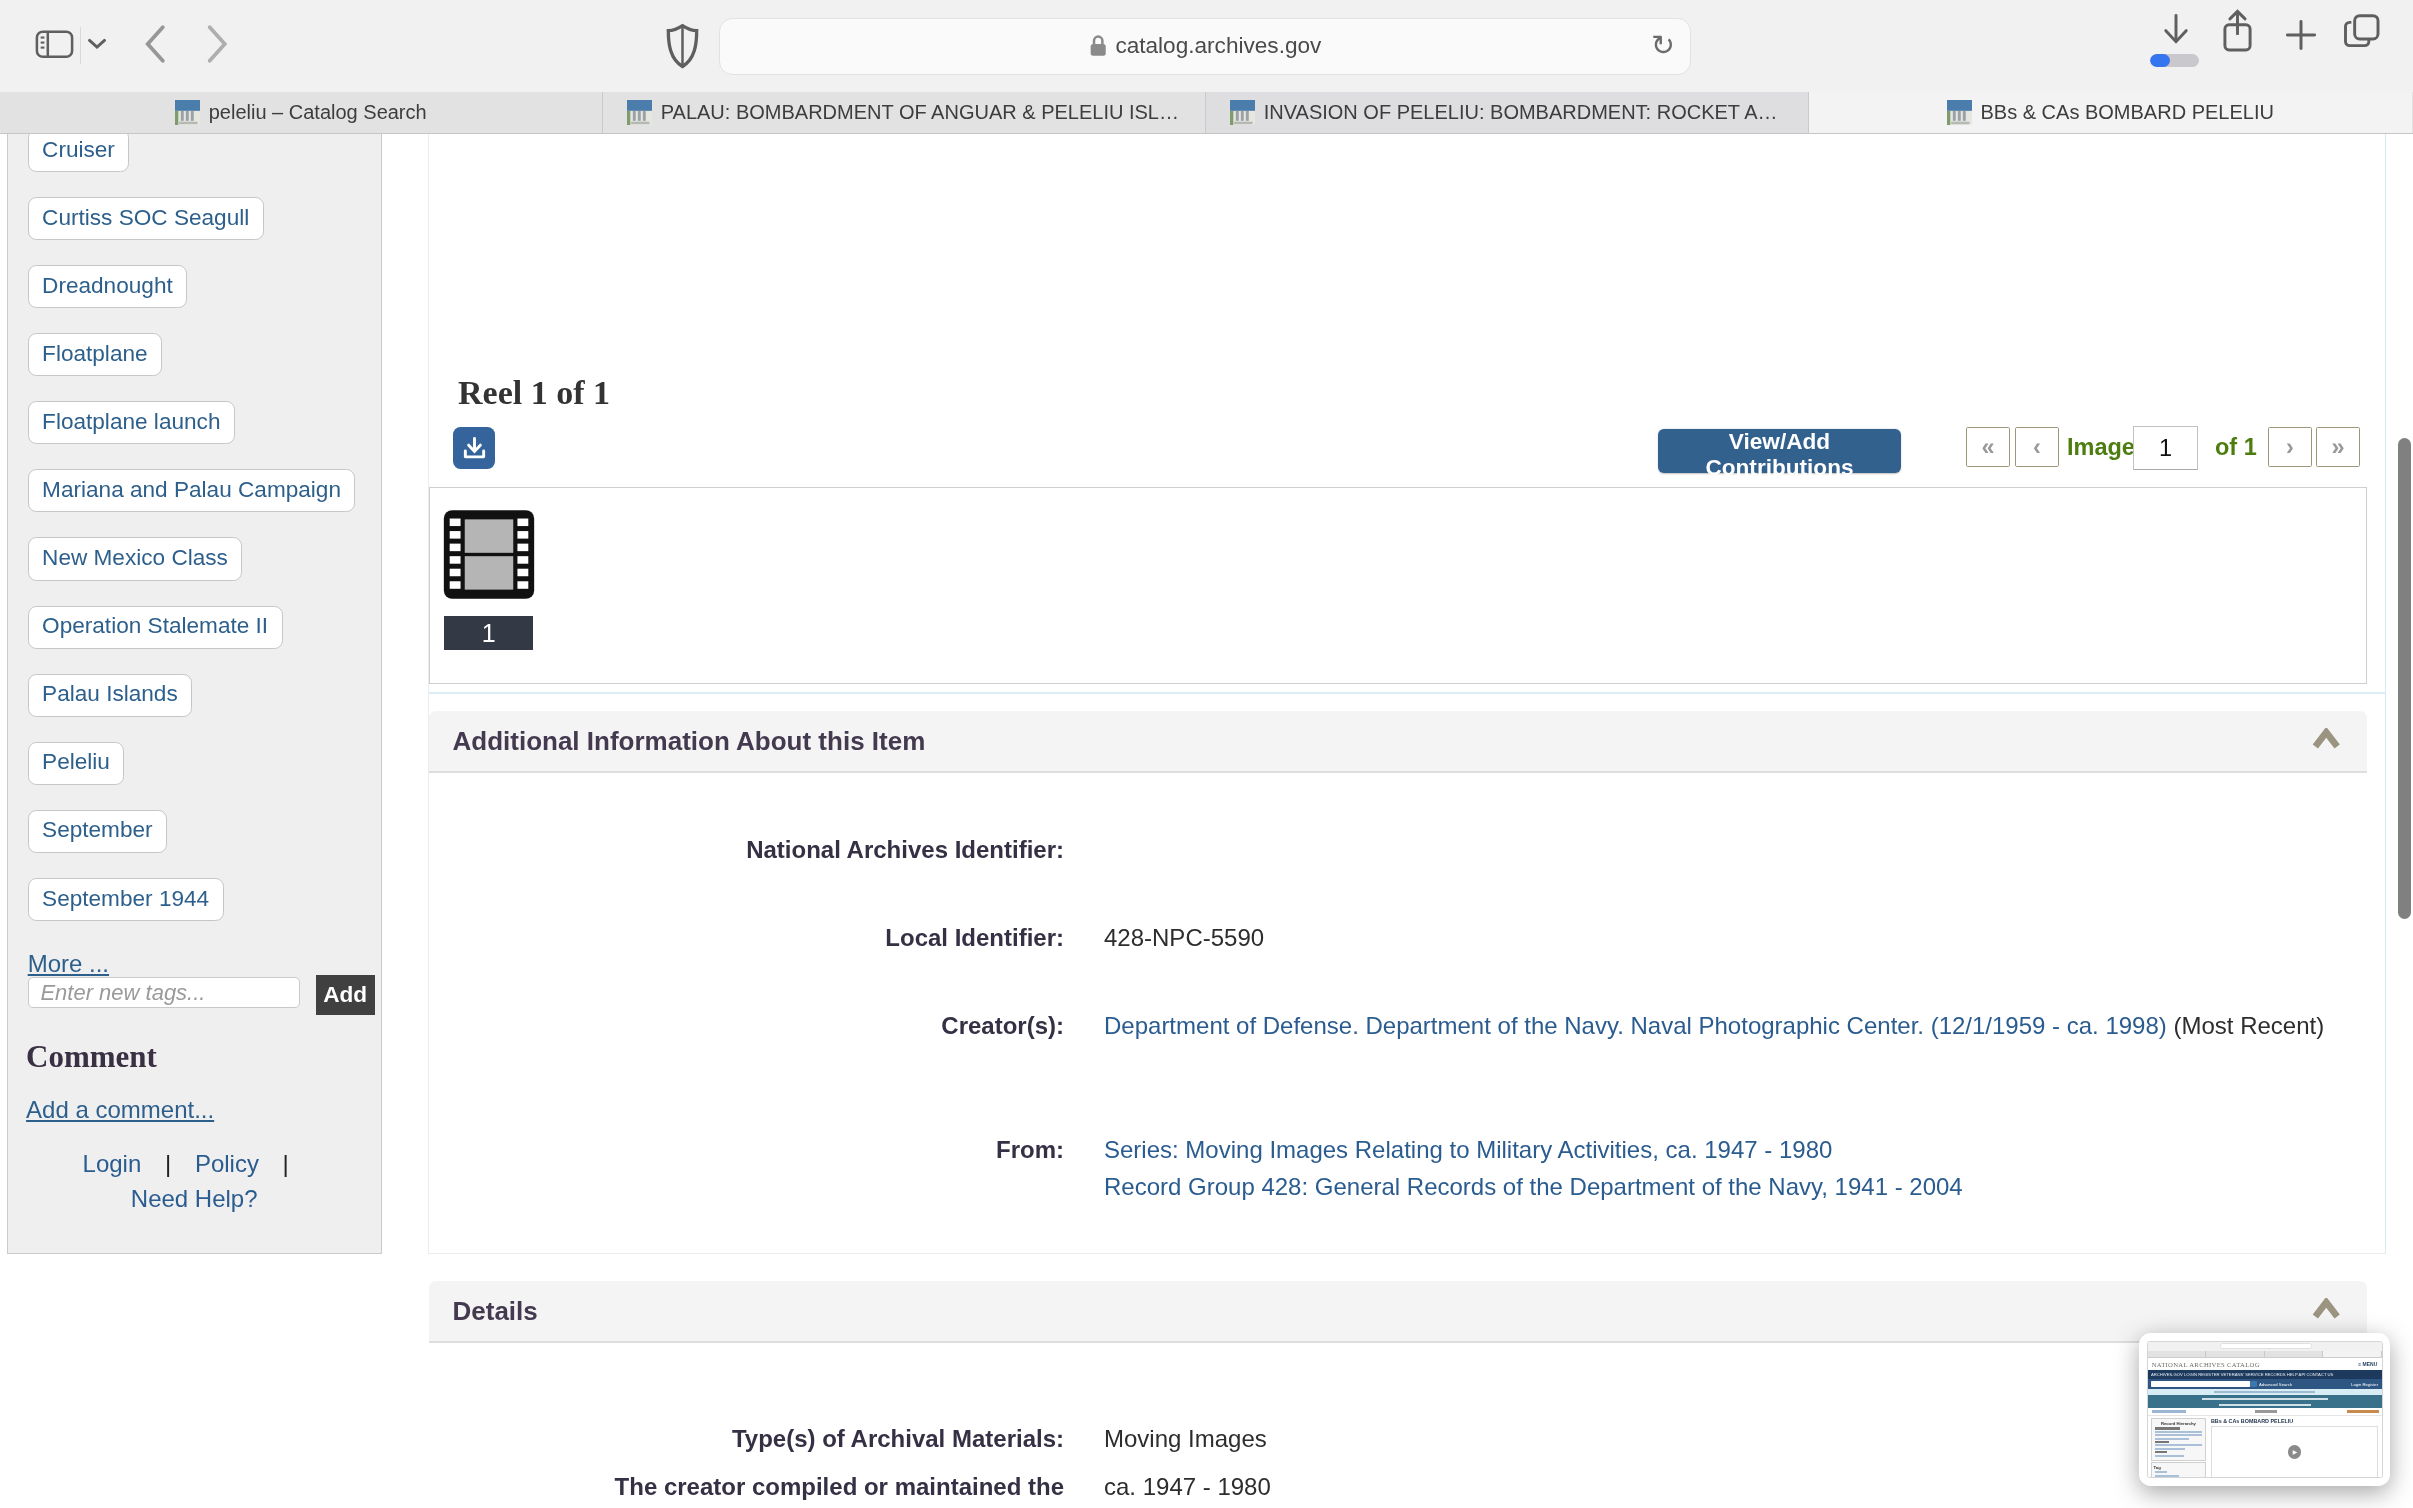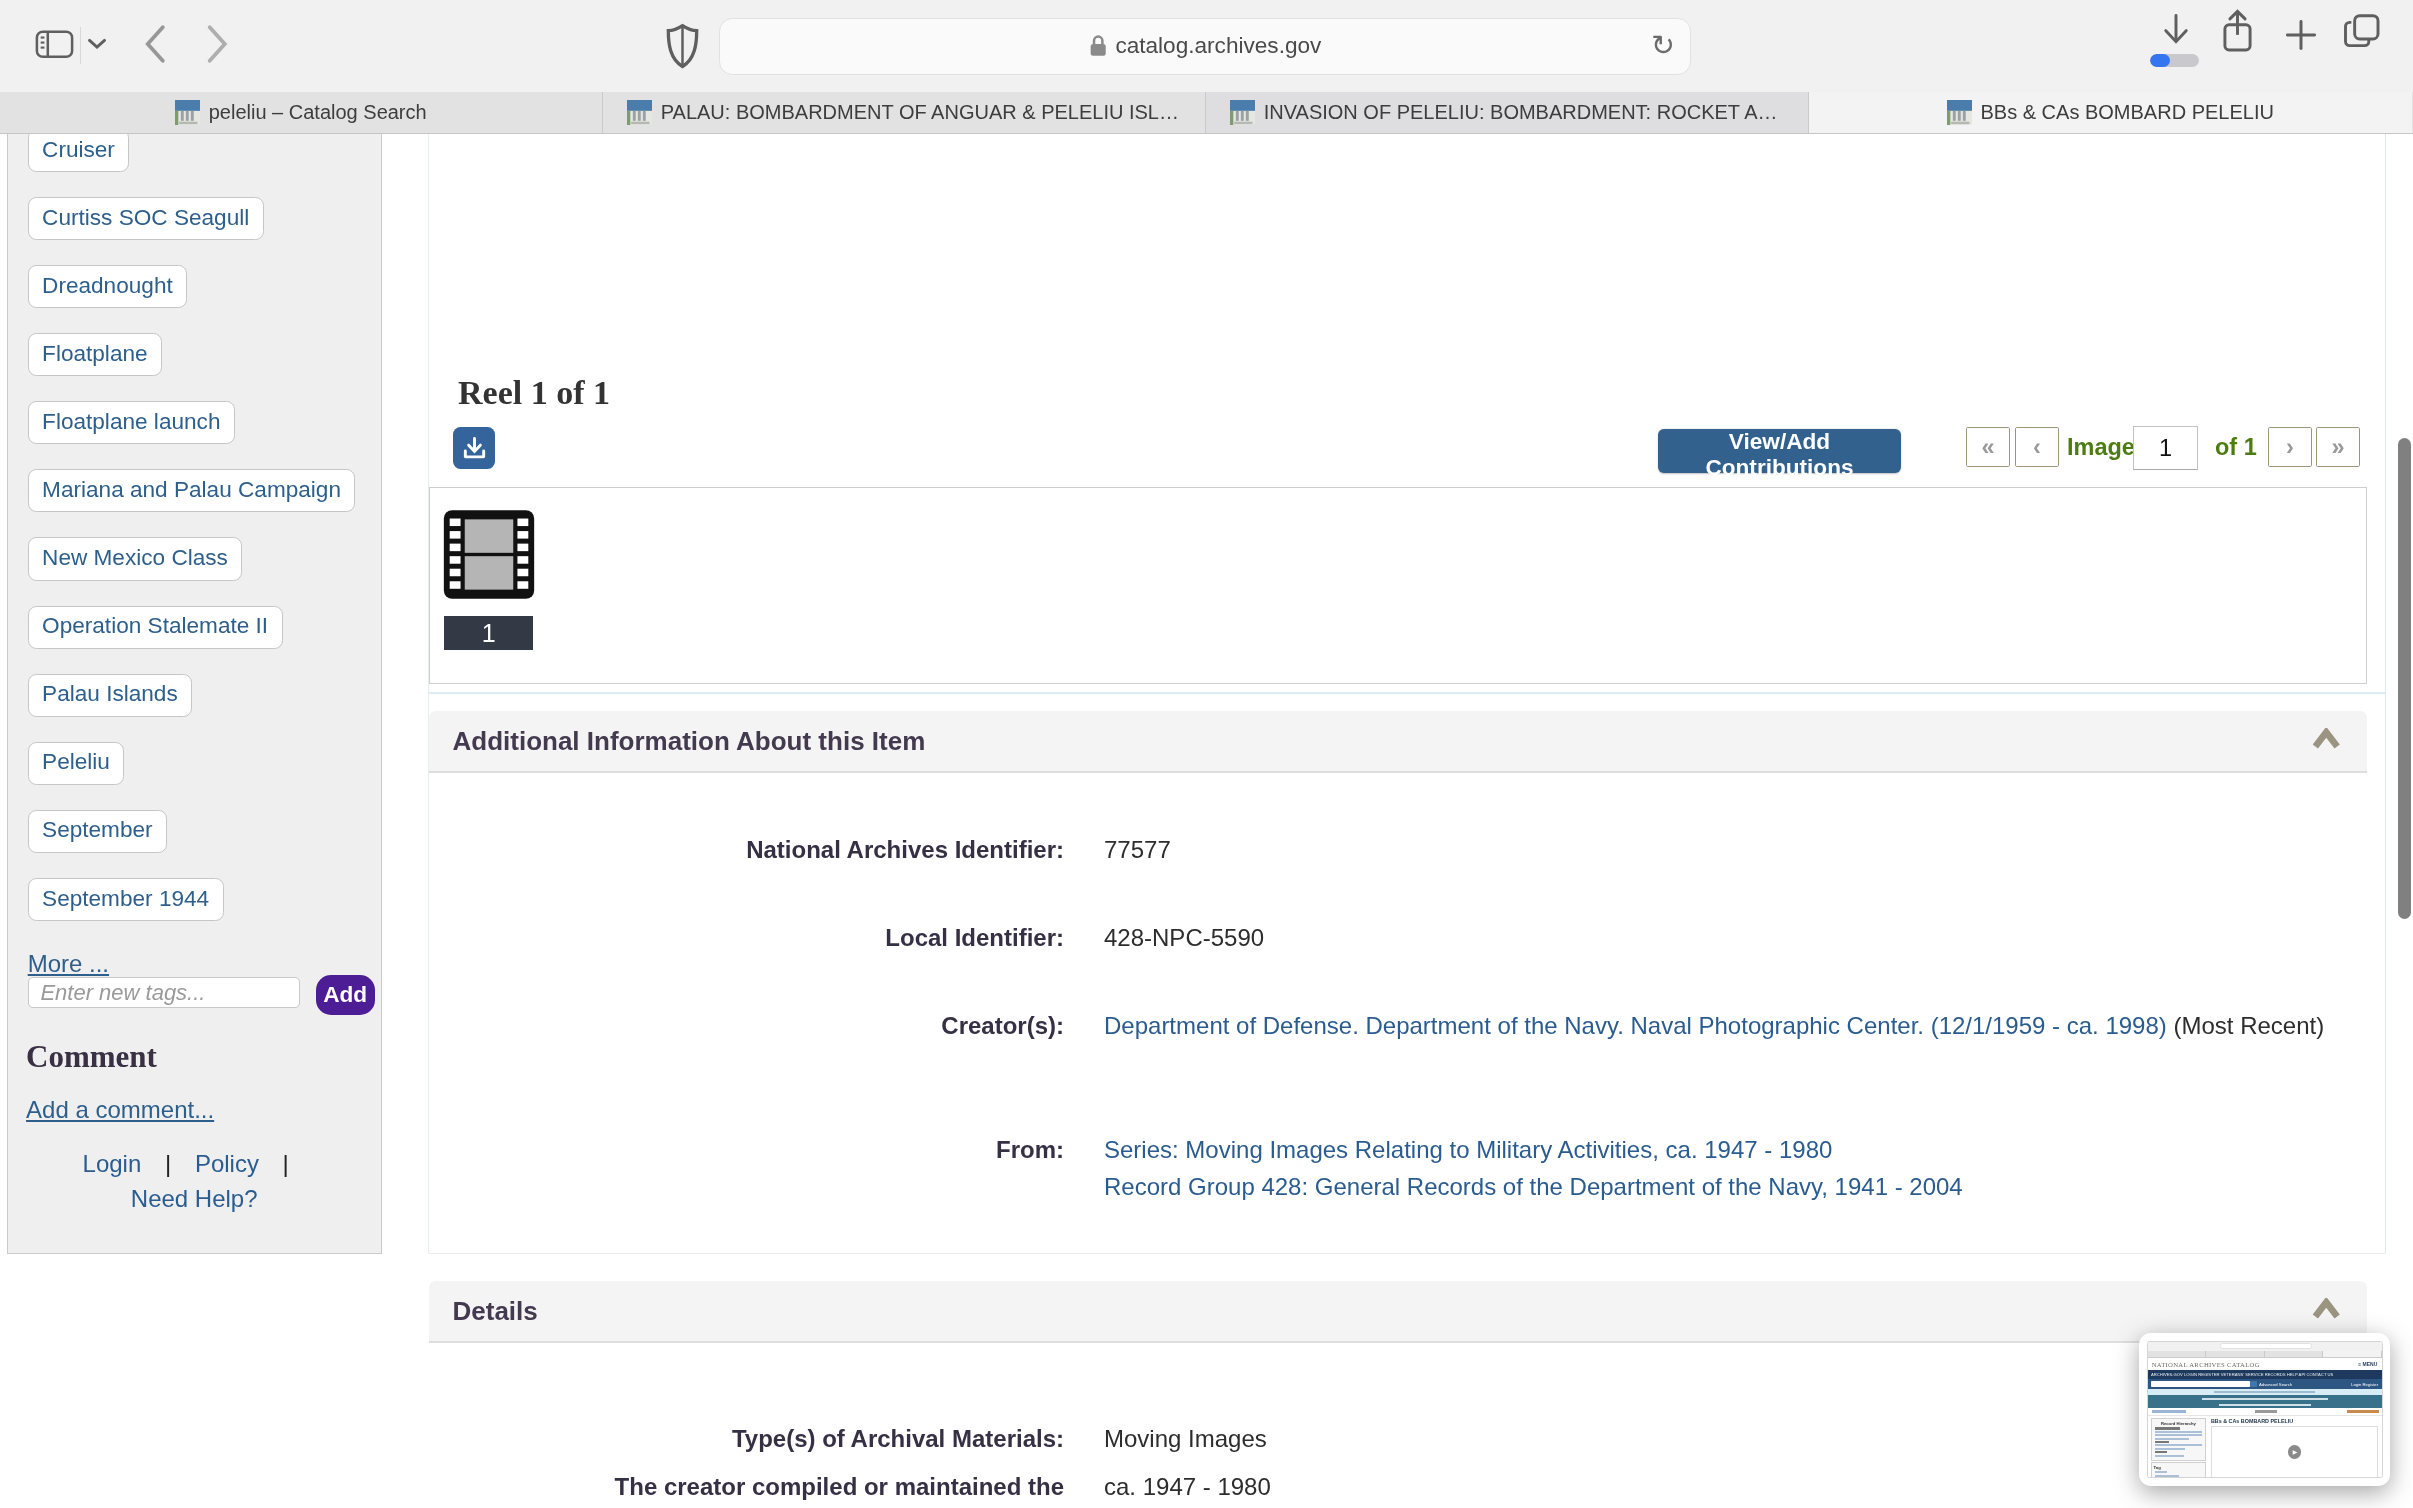--- a/index.html
+++ b/index.html
@@ -38,21 +38,21 @@
           background:#fff; border:0.8px solid #c6c6c6; border-radius:8.4px;
           font-size:22.6px; color:#2d5f8c; line-height:26px; text-decoration:none; }
   .pill:first-child { margin-top:-5px; }
   .more-link { position:absolute; left:20px; top:816px; font-size:24px; color:#2d5f8c; }
   .tagrow { position:absolute; left:20px; top:843px; width:352px; }
   .taginput { position:absolute; left:0; top:0; width:272px; height:31px; background:#fff;
               border:0.8px solid #c9c9c9; border-radius:5px; font-style:italic;
               font-size:22px; color:#666; padding:0 11.7px; }
   .taginput::placeholder { color:#9a9a9a; font-style:italic; }
   .addbtn { position:absolute; left:288px; top:-1.7px; width:59px; height:40px;
-            background:#4c1d95; color:#fff; border:none; border-radius:15px;
+            background:#404040; color:#fff; border:none; border-radius:0;
             font-size:22.6px; font-weight:bold; }
   .comment-h { position:absolute; left:18.4px; top:905px; font-family:"Liberation Serif",serif;
                font-weight:bold; font-size:31px; color:#3a3044; }
   .addcomment { position:absolute; left:18.4px; top:962px; font-size:24px; color:#2d5f8c; }
   .panel-foot { position:absolute; left:0; top:1012px; width:100%; text-align:center;
                 font-size:24px; color:#2d5f8c; line-height:35px; }
   .panel-foot .bar { color:#222; margin:0 17px; }
 
   
   .wrapedge { position:absolute; left:428px; top:134px; width:1958px; height:1120px;
@@ -350,21 +350,20 @@
   <span class="bt">Additional Information About this Item</span>
   <span class="chev">
     <svg width="28.5" height="22" viewBox="0 0 34 26">
         <path d="M4 22 L17 5 L30 22" fill="none" stroke="#9a9480" stroke-width="8" stroke-linejoin="miter"></path>
       </svg>
   </span>
 </div>
 
 <div class="mrow" style="top:831px;">
   <div class="lbl">National Archives Identifier:</div>
-  <div class="val">77577</div>
 </div>
 <div class="mrow" style="top:919px;">
   <div class="lbl">Local Identifier:</div>
   <div class="val">428-NPC-5590</div>
 </div>
 <div class="mrow" style="top:1007px;">
   <div class="lbl">Creator(s):</div>
   <div class="val"><a href="#">Department of Defense. Department of the Navy. Naval Photographic Center. (12/1/1959 - ca. 1998)</a> <span>(Most Recent)</span></div>
 </div>
 <div class="mrow" style="top:1131px;">

